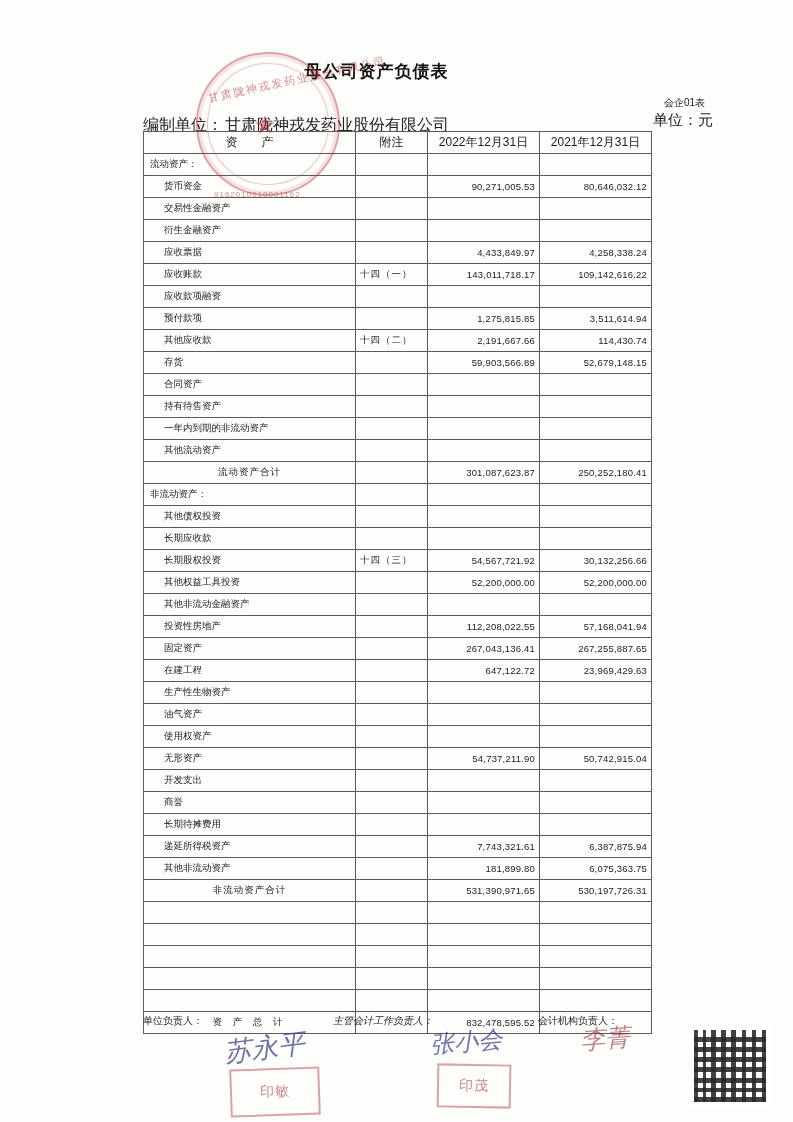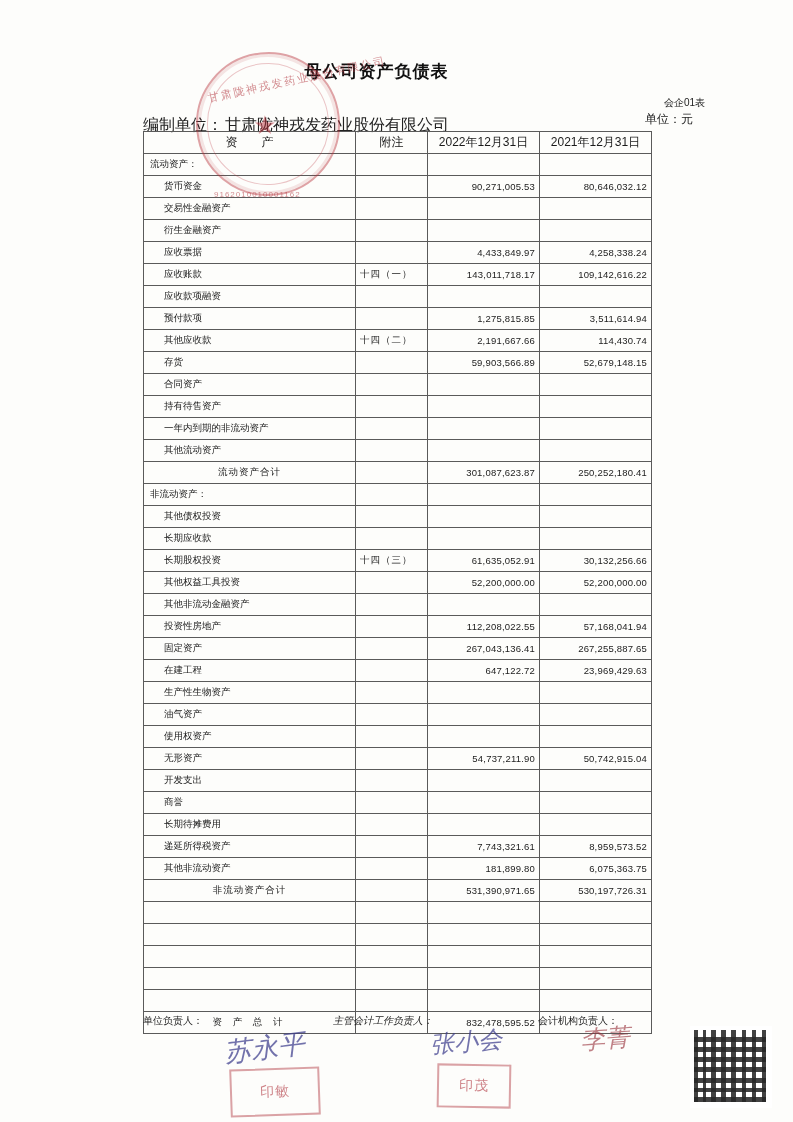--- a/index.html
+++ b/index.html
@@ -35,22 +35,22 @@
   .form-code {
     position: absolute;
     top: 96px;
     right: 88px;
     font-size: 10px;
     color: #222;
   }
   .unit-note {
     position: absolute;
     top: 111px;
-    right: 100px;
-    font-size: 12px;
+    right: 80px;
+    font-size: 15px;
     color: #222;
   }
   .compiler {
     position: absolute;
     top: 115px;
     left: 143px;
     font-size: 16px;
     color: #222;
     white-space: nowrap;
   }
@@ -346,21 +346,21 @@
         </tr>
         <tr>
           <td class="item indent">长期应收款</td>
           <td class="note"></td>
           <td class="num"></td>
           <td class="num"></td>
         </tr>
         <tr>
           <td class="item indent">长期股权投资</td>
           <td class="note">十四（三）</td>
-          <td class="num">61,635,052.91</td>
+          <td class="num">54,567,721.92</td>
           <td class="num">30,132,256.66</td>
         </tr>
         <tr>
           <td class="item indent">其他权益工具投资</td>
           <td class="note"></td>
           <td class="num">52,200,000.00</td>
           <td class="num">52,200,000.00</td>
         </tr>
         <tr>
           <td class="item indent">其他非流动金融资产</td>
@@ -425,21 +425,21 @@
         <tr>
           <td class="item indent">长期待摊费用</td>
           <td class="note"></td>
           <td class="num"></td>
           <td class="num"></td>
         </tr>
         <tr>
           <td class="item indent">递延所得税资产</td>
           <td class="note"></td>
           <td class="num">7,743,321.61</td>
-          <td class="num">8,959,573.52</td>
+          <td class="num">6,387,875.94</td>
         </tr>
         <tr>
           <td class="item indent">其他非流动资产</td>
           <td class="note"></td>
           <td class="num">181,899.80</td>
           <td class="num">6,075,363.75</td>
         </tr>
         <tr>
           <td class="item total">非流动资产合计</td>
           <td class="note"></td>

